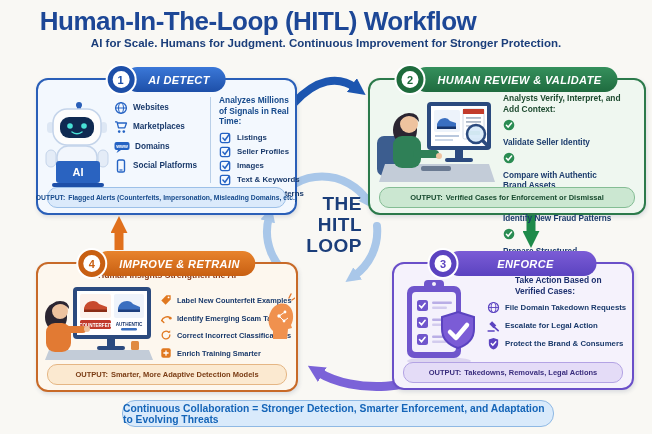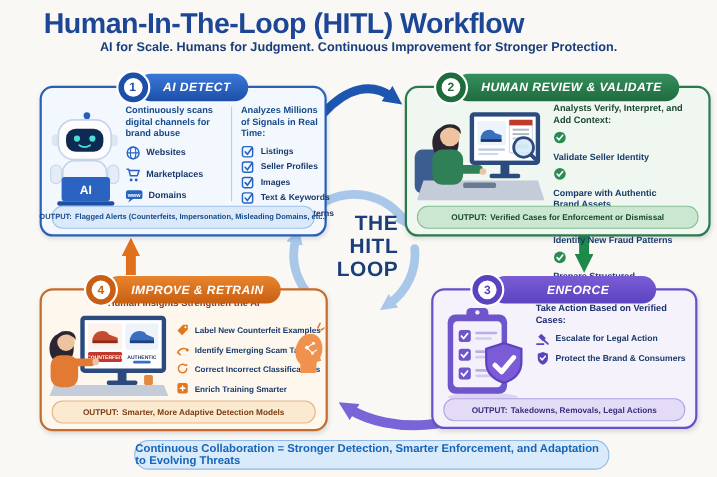--- a/index.html
+++ b/index.html
@@ -60,21 +60,21 @@
   .p1-colB .row{margin-top:1px;}
   .p1-colB .lbl{font-size:7.8px;white-space:nowrap;}
   
   .p2-ill{position:absolute;left:5px;top:16px;}
   .p2-col{position:absolute;left:133px;top:13px;width:132px;}
   .p2-head{font-weight:bold;color:#1d4a2f;font-size:8.4px;line-height:10.5px;margin-bottom:5px;}
   .p2-col .row{margin-top:4.5px;flex-direction:column;}
   
   .p3-ill{position:absolute;left:7px;top:12px;}
   .p3-col{position:absolute;left:93px;top:11px;width:140px;}
-  .p3-head{font-weight:bold;color:#1c2f6e;font-size:8.4px;line-height:10.5px;margin-bottom:5px;}
+  .p3-head{font-weight:bold;color:#1c2f6e;font-size:8.4px;line-height:10.5px;margin-bottom:5px;margin-left:28px;}
   .p3-col .row{margin-top:5px;}
   .p3-col .lbl{font-size:7.8px;white-space:nowrap;}
   
   .p4-head{position:absolute;top:6px;left:0;width:100%;text-align:center;
            font-weight:bold;color:#8a3a1a;font-size:8.6px;}
   .p4-ill{position:absolute;left:5px;top:22px;}
   .p4-col{position:absolute;left:122px;top:25px;width:106px;}
   .p4-col .row{margin-top:5.4px;}
   .p4-col .lbl{font-size:7.4px;white-space:nowrap;}
   .p4-brain{position:absolute;right:1px;top:28px;}
@@ -144,21 +144,20 @@
         <circle cx="41" cy="26" r="2.8" fill="#49e0d6"></circle>
       <path d="M29 32q5 3.5 10 0" stroke="#49e0d6" stroke-width="1.5" fill="none" stroke-linecap="round"></path>
       <rect x="14" y="46" width="40" height="24" rx="11" fill="#f2f6fc" stroke="#c4d4ea" stroke-width="1.5"></rect>
       <rect x="3" y="50" width="10" height="17" rx="5" fill="#e4ecf7" stroke="#c4d4ea"></rect>
       <rect x="55" y="50" width="10" height="17" rx="5" fill="#e4ecf7" stroke="#c4d4ea"></rect>
       <rect x="13" y="61" width="44" height="22" rx="3" fill="#2a63c0"></rect>
       <rect x="9" y="83" width="52" height="4" rx="2" fill="#1d4fa8"></rect>
       <text x="35" y="76" font-size="11" font-weight="bold" fill="#ffffff" text-anchor="middle">AI</text>
     </svg>
     <div class="p1-colA">
-      <div class="colhead">Continuously scans digital channels for brand abuse</div>
       <div class="row">
         <span class="icn c-blue">
             <svg width="14" height="14" viewBox="0 0 14 14">
               <circle cx="7" cy="7" r="5.4" fill="none" stroke="currentColor" stroke-width="1.3"></circle>
               <ellipse cx="7" cy="7" rx="2.5" ry="5.4" fill="none" stroke="currentColor" stroke-width="1"></ellipse>
               <path d="M1.6 7h10.8" stroke="currentColor" stroke-width="1"></path>
             </svg>
           </span>
         <span class="lbl">Websites</span>
       </div>
@@ -356,20 +355,30 @@
           <rect x="31" y="64.5" width="15" height="2.4" rx="1.2" fill="#d2cbee"></rect>
       </g>
       <path d="M57 36l16 5v12c0 10-7 16-16 19-9-3-16-9-16-19V41z" fill="#7b5cd6" stroke="#5b43c0" stroke-width="2"></path>
       <path d="M49 56l6 6 11-13" stroke="#ffffff" stroke-width="4.5" fill="none" stroke-linecap="round" stroke-linejoin="round"></path>
     </svg>
     <div class="p3-col">
       <div class="p3-head">Take Action Based on Verified Cases:</div>
       <div class="row">
         <span class="icn c-purple">
             <svg width="13" height="13" viewBox="0 0 14 14">
+              <circle cx="7" cy="7" r="5.4" fill="none" stroke="currentColor" stroke-width="1.3"></circle>
+              <ellipse cx="7" cy="7" rx="2.5" ry="5.4" fill="none" stroke="currentColor" stroke-width="1"></ellipse>
+              <path d="M1.6 7h10.8" stroke="currentColor" stroke-width="1"></path>
+            </svg>
+          </span>
+        <span class="lbl">File Domain Takedown Requests</span>
+      </div>
+      <div class="row">
+        <span class="icn c-purple">
+            <svg width="13" height="13" viewBox="0 0 14 14">
               <path d="M2.5 5.5l3-3 4.5 4.5-3 3z" fill="currentColor"></path>
               <path d="M7.5 8.5l4.5 4" stroke="currentColor" stroke-width="1.8" stroke-linecap="round"></path>
               <path d="M1.2 12.8h6.5" stroke="currentColor" stroke-width="1.6" stroke-linecap="round"></path>
             </svg>
           </span>
         <span class="lbl">Escalate for Legal Action</span>
       </div>
       <div class="row">
         <span class="icn c-purple">
             <svg width="13" height="13" viewBox="0 0 14 14">

